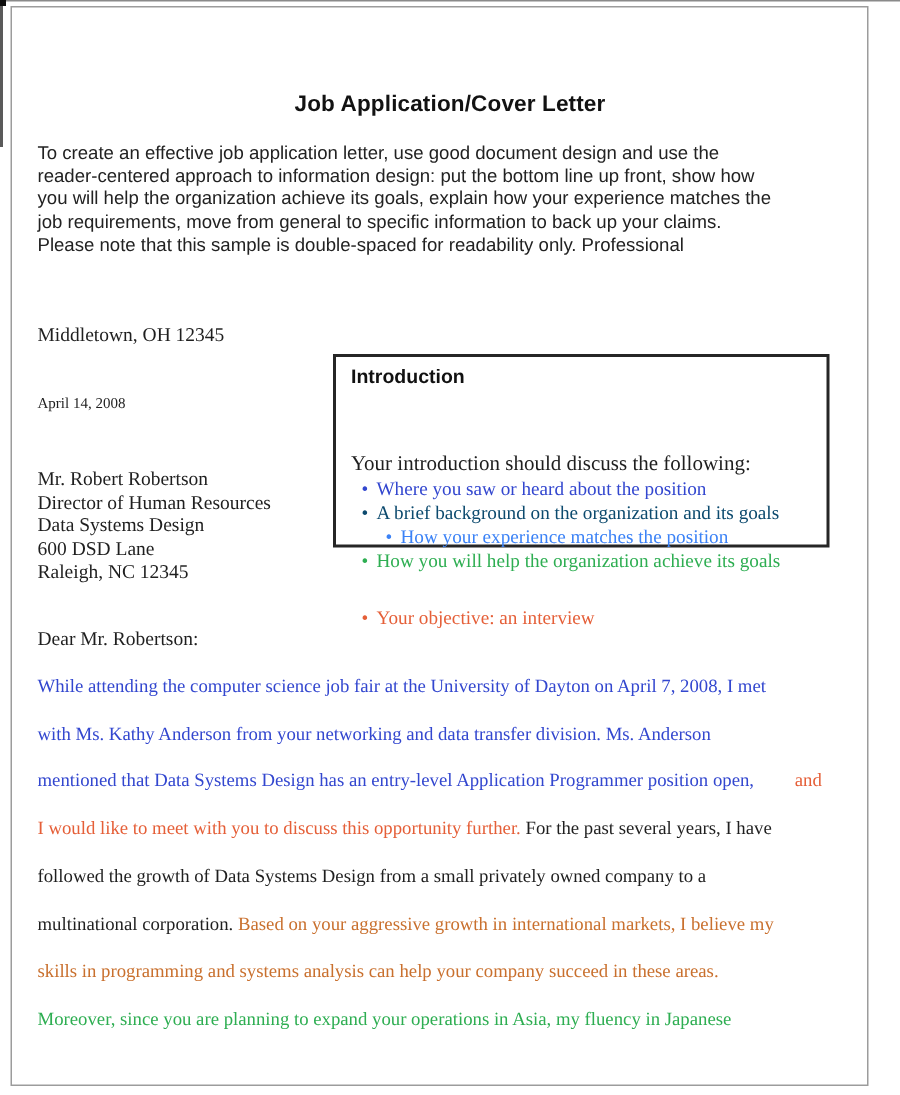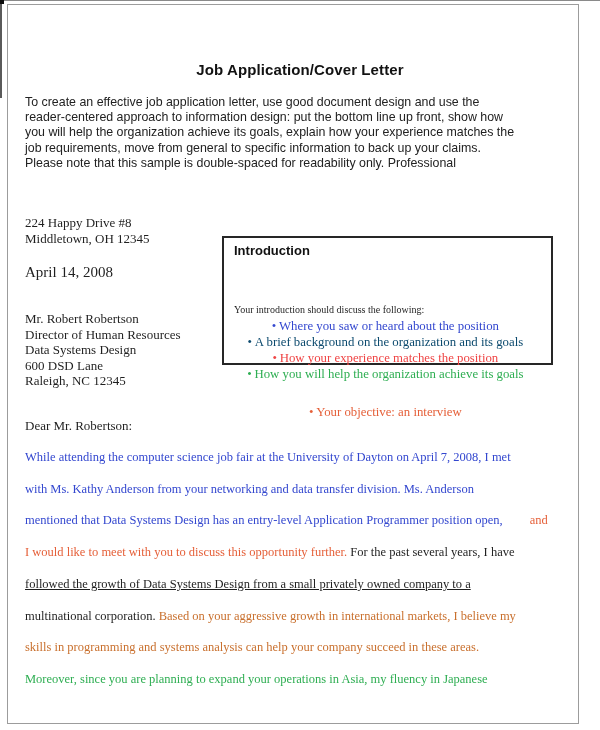--- a/index.html
+++ b/index.html
@@ -18,34 +18,34 @@
     position:absolute; top:61px; left:0; width:100%;
     text-align:center; font-family:"Liberation Sans", sans-serif;
     font-weight:bold; font-size:15px; color:#121212; letter-spacing:0.1px;
   }
   .intro-par {
     position:absolute; left:25px; top:95px; width:556px;
     font-family:"Liberation Sans", sans-serif;
     font-size:12.4px; line-height:15.2px; color:#222222;
   }
   .sender    { position:absolute; left:25px; top:215px; font-size:13px; line-height:15.5px; }
-  .date-line { position:absolute; left:25px; top:264px; font-size:15px; }
+  .date-line { position:absolute; left:25px; top:264px; font-size:10px; }
   .recipient { position:absolute; left:25px; top:311px; font-size:13px; line-height:15.6px; }
   .callout {
     position:absolute; left:222px; top:236px; width:331px; height:129px;
     box-sizing:border-box; border:2px solid #262626; background:#ffffff;
     padding:5px 24px 0 10px;
   }
   .callout-heading {
     font-family:"Liberation Sans", sans-serif; font-weight:bold;
     font-size:13px; color:#111111; margin-bottom:5px;
   }
-  .callout-lead { font-size:10px; line-height:15px; margin-bottom:1px;margin-top:44px; }
+  .callout-lead { font-size:14px; line-height:15px; margin-bottom:1px;margin-top:44px; }
   .bullet-list  { }
-  .bullet-line  { font-size:12.8px; line-height:16px; white-space:nowrap;text-align:center; }
+  .bullet-line  { font-size:12.8px; line-height:16px; white-space:nowrap; }
   .bullet-line .dot { display:inline-block; width:10px; margin-left:7px; }
   .salutation { position:absolute; left:25px; top:418px; font-size:13px; }
   .letter-body{
     position:absolute; left:25px; top:442px; width:566px;
     font-size:12.5px; line-height:31.7px;
   }
   .body-line { white-space:nowrap; }
 </style>
 </head>
 <body>
@@ -60,51 +60,50 @@
 
   <div class="intro-par" id="intro-par">
       <div>To create an effective job application letter, use good document design and use the</div>
       <div>reader-centered approach to information design: put the bottom line up front, show how</div>
       <div>you will help the organization achieve its goals, explain how your experience matches the</div>
       <div>job requirements, move from general to specific information to back up your claims.</div>
       <div>Please note that this sample is double-spaced for readability only. Professional</div>
     </div>
 
   <div class="sender" id="sender">
-      <div>224 Happy Drive #8</div>
       <div>Middletown, OH 12345</div>
     </div>
 
   <div class="date-line">April 14, 2008</div>
 
   <div class="recipient" id="recipient">
       <div>Mr. Robert Robertson</div>
       <div>Director of Human Resources</div>
       <div>Data Systems Design</div>
       <div>600 DSD Lane</div>
       <div>Raleigh, NC 12345</div>
     </div>
 
   <div class="callout">
     <div class="callout-heading">Introduction</div>
     <div class="callout-lead">Your introduction should discuss the following:</div>
     <div class="bullet-list" id="bullet-list">
         <div class="bullet-line" style="color: rgb(51, 71, 207);"><span class="dot">•</span><span>Where you saw or heard about the position</span></div>
         <div class="bullet-line" style="color: #0c4a6e;"><span class="dot">•</span><span>A brief background on the organization and its goals</span></div>
-        <div class="bullet-line" style="color: #ef4444;"><span class="dot">•</span><span>How your experience matches the position</span></div>
+        <div class="bullet-line" style="color: #3b82f6; margin-left: 16px;"><span class="dot">•</span><span>How your experience matches the position</span></div>
         <div class="bullet-line" style="color: rgb(46, 174, 82);"><span class="dot">•</span><span>How you will help the organization achieve its goals</span></div>
         <div class="bullet-line" style="color: rgb(229, 95, 56); margin-top: 22px;"><span class="dot">•</span><span>Your objective: an interview</span></div>
       </div>
   </div>
 
   <div class="salutation">Dear Mr. Robertson:</div>
 
   <div class="letter-body" id="letter-body">
       <div class="body-line"><span style="color: rgb(51, 71, 207);">While attending the computer science job fair at the University of Dayton on April 7, 2008, I met</span></div>
       <div class="body-line"><span style="color: rgb(51, 71, 207);">with Ms. Kathy Anderson from your networking and data transfer division. Ms. Anderson</span></div>
       <div class="body-line"><span style="color: rgb(51, 71, 207);">mentioned that Data Systems Design has an entry-level Application Programmer position open,</span><span style="color: rgb(229, 95, 56); margin-left: 24px;"> and</span></div>
       <div class="body-line"><span style="color: rgb(229, 95, 56);">I would like to meet with you to discuss this opportunity further.</span><span style="color: rgb(31, 31, 31);"> For the past several years, I have</span></div>
-      <div class="body-line"><span style="color: rgb(31, 31, 31); text-decoration: underline;">followed the growth of Data Systems Design from a small privately owned company to a</span></div>
+      <div class="body-line"><span style="color: rgb(31, 31, 31);">followed the growth of Data Systems Design from a small privately owned company to a</span></div>
       <div class="body-line"><span style="color: rgb(31, 31, 31);">multinational corporation.</span><span style="color: rgb(201, 112, 46);"> Based on your aggressive growth in international markets, I believe my</span></div>
       <div class="body-line"><span style="color: rgb(201, 112, 46);">skills in programming and systems analysis can help your company succeed in these areas.</span></div>
       <div class="body-line"><span style="color: rgb(46, 174, 82);">Moreover, since you are planning to expand your operations in Asia, my fluency in Japanese</span></div>
     </div>
 </div>
 
 </body></html>

